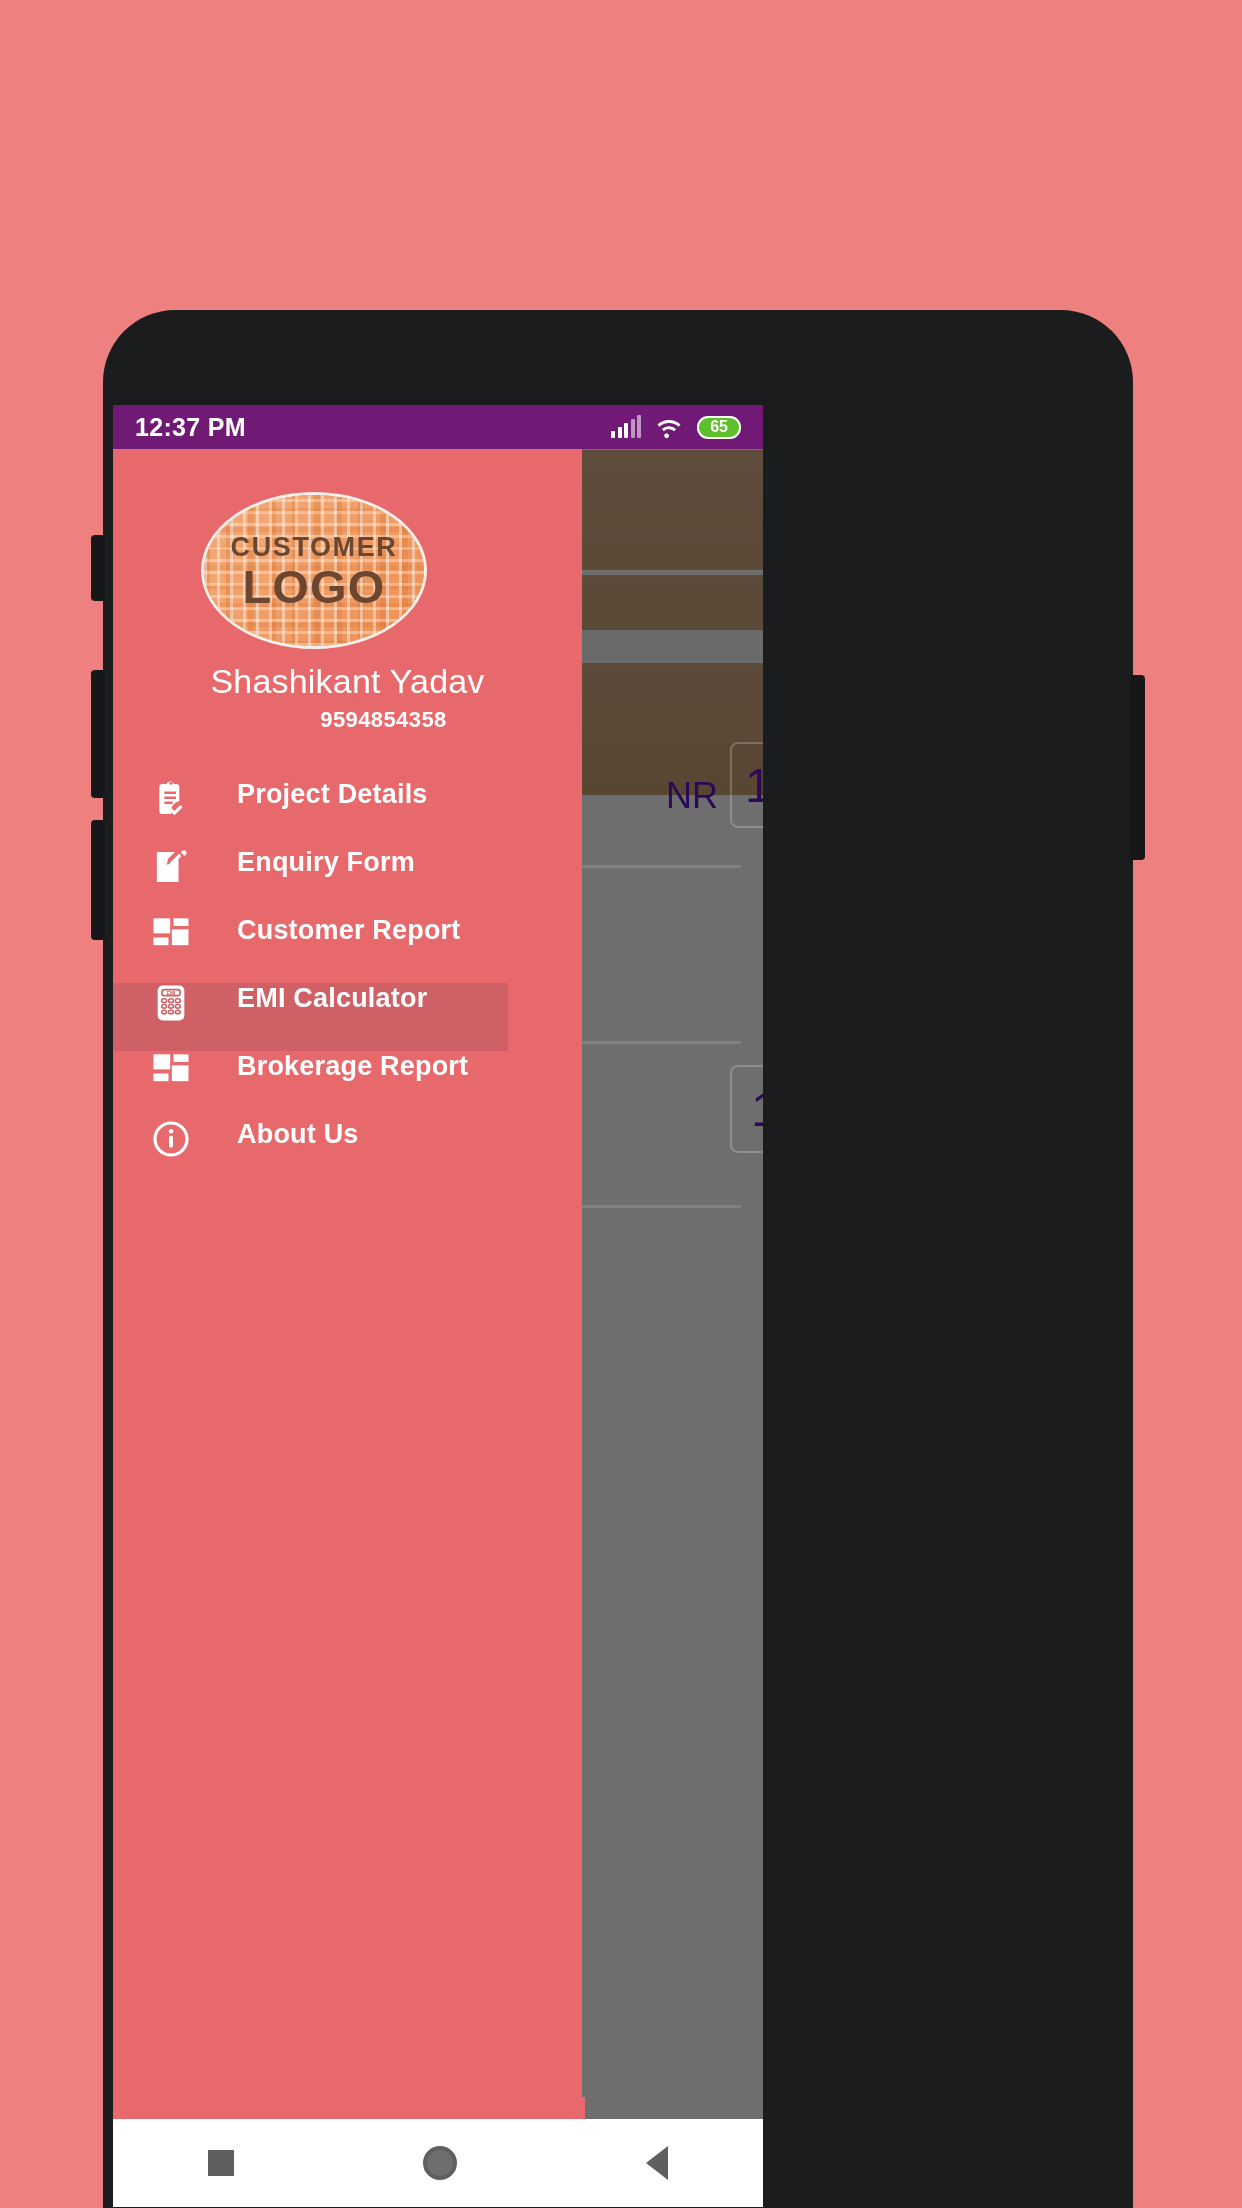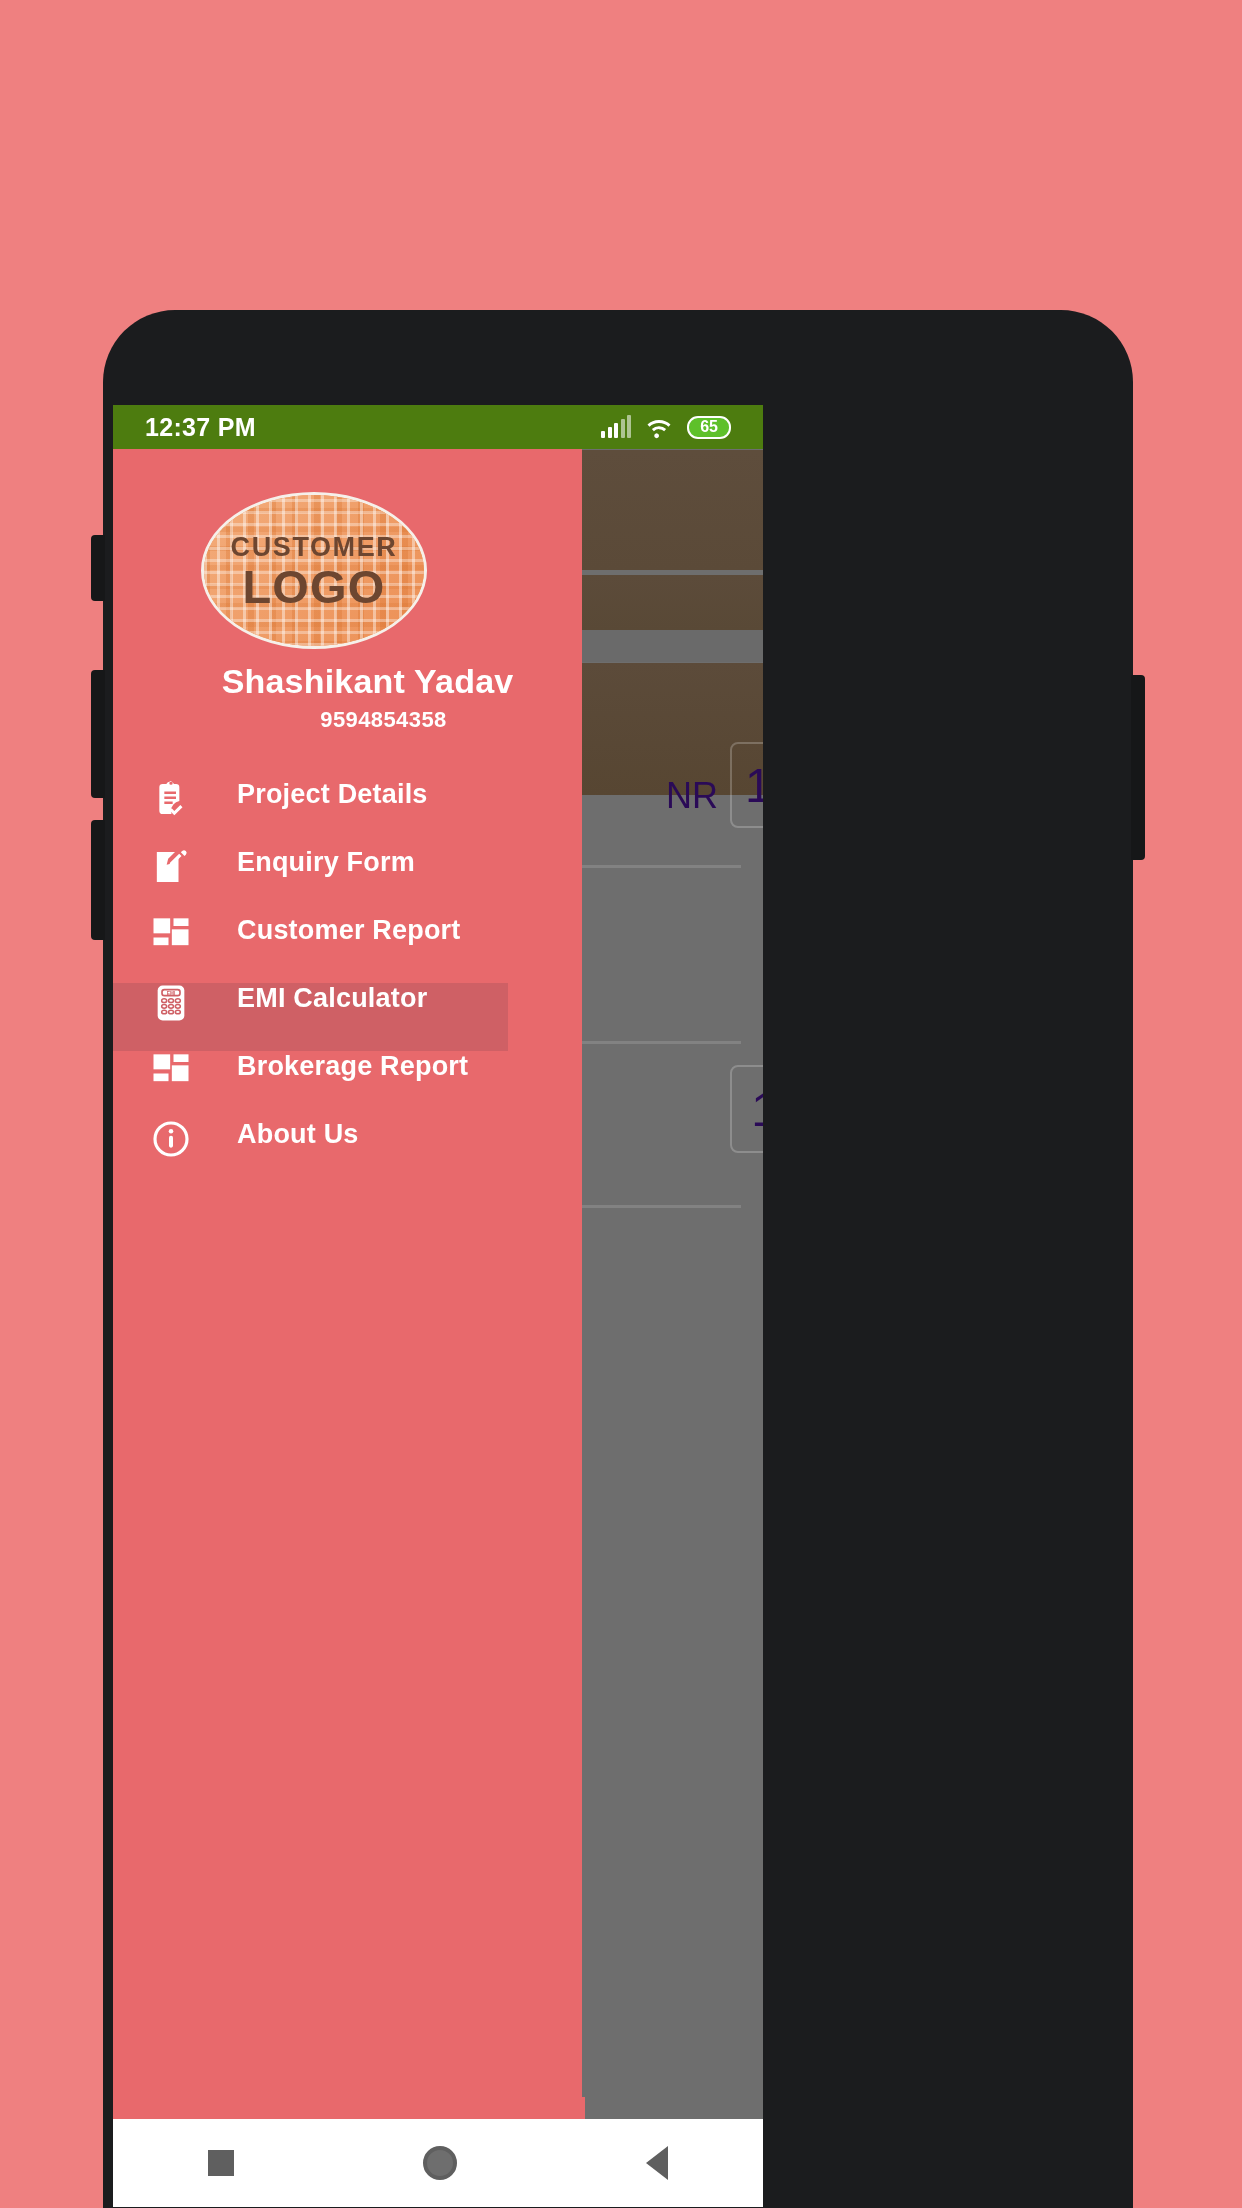--- a/index.html
+++ b/index.html
@@ -50,22 +50,22 @@
   #amount-unit{ left:553px; top:370px; font-size:36px; }
   #amount-box { left:617px; top:337px; width:196px; height:86px; }
   #div-1{ top:460px; }
   #div-2{ top:636px; }
   #tenure-box { left:617px; top:660px; width:98px; height:88px; }
   #div-3{ top:800px; }
 
   
   #statusbar{
     position:absolute; left:0; top:0; width:650px; height:44px;
-    background:#4d7c0f; display:flex; align-items:center;
-    padding:0 32px; z-index:40;
+    background:#701a75; display:flex; align-items:center;
+    padding:0 22px; z-index:40;
   }
   #clock{ color:#fff; font-size:25px; font-weight:bold; letter-spacing:.3px; }
   #sb-right{ margin-left:auto; display:flex; align-items:center; gap:13px; }
   .bars{ display:flex; align-items:flex-end; gap:2.5px; height:22px; }
   .bars i{ display:block; width:4px; background:#fff; border-radius:1px; }
   .bars i:nth-child(1){height:7px;}
   .bars i:nth-child(2){height:11px;}
   .bars i:nth-child(3){height:15px;}
   .bars i:nth-child(4){height:19px;opacity:.55;}
   .bars i:nth-child(5){height:23px;opacity:.55;}
@@ -97,21 +97,21 @@
   }
   #logo .lines{
     position:absolute; inset:0; display:flex; flex-direction:column;
     align-items:center; justify-content:center; gap:1px;
   }
   #logo-l1{ color:#6d4630; font-size:27px; font-weight:bold; letter-spacing:1.6px; }
   #logo-l2{ color:#6d4630; font-size:47px; font-weight:bold; letter-spacing:1.2px; line-height:.96; }
 
   #user-name{
     position:absolute; left:0; top:213px; width:469px; text-align:center;
-    color:#ffffff; font-size:34px; font-weight:bold; letter-spacing:.2px;margin-left:20px;
+    color:#ffffff; font-size:34px; font-weight:normal; letter-spacing:.2px;
   }
   #user-phone{
     position:absolute; left:0; top:258px; width:541px; text-align:center;
     color:#ffffff; font-size:22px; font-weight:bold; letter-spacing:.4px;
   }
 
   #menu{ position:absolute; left:0; top:330px; width:469px; }
   .menu-item{
     position:relative; display:flex; align-items:flex-start;
     height:68px; width:395px;

